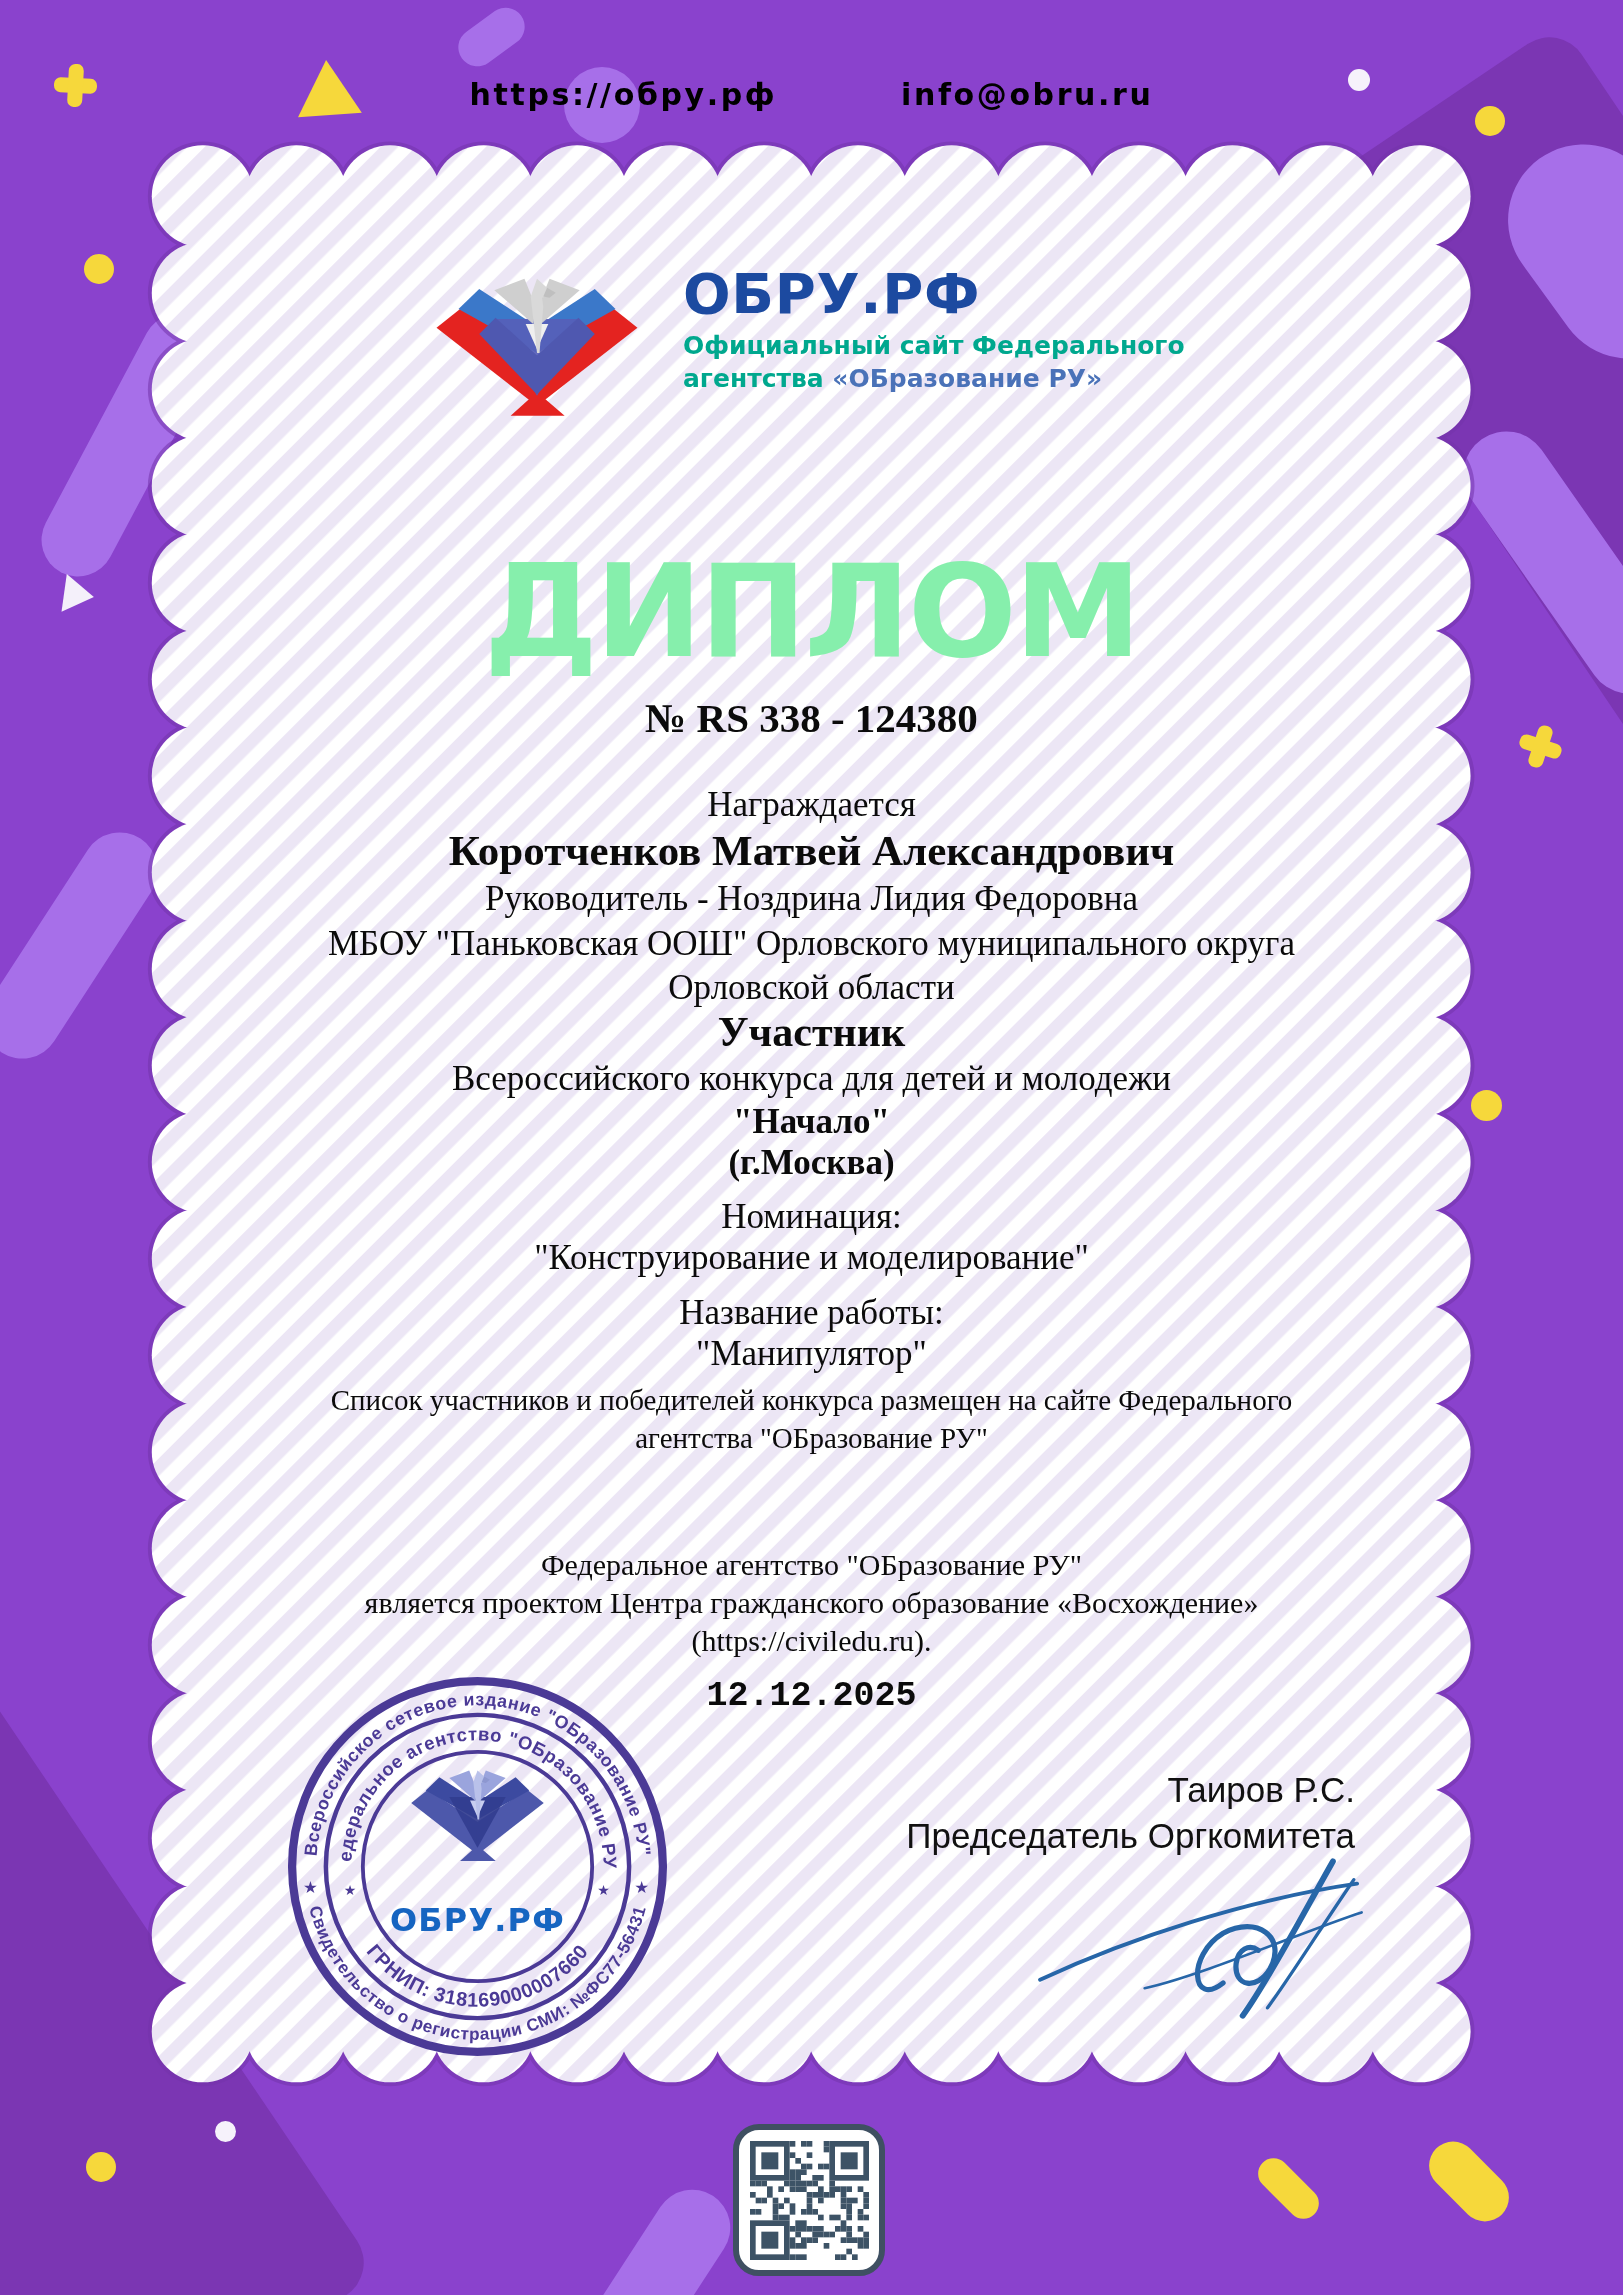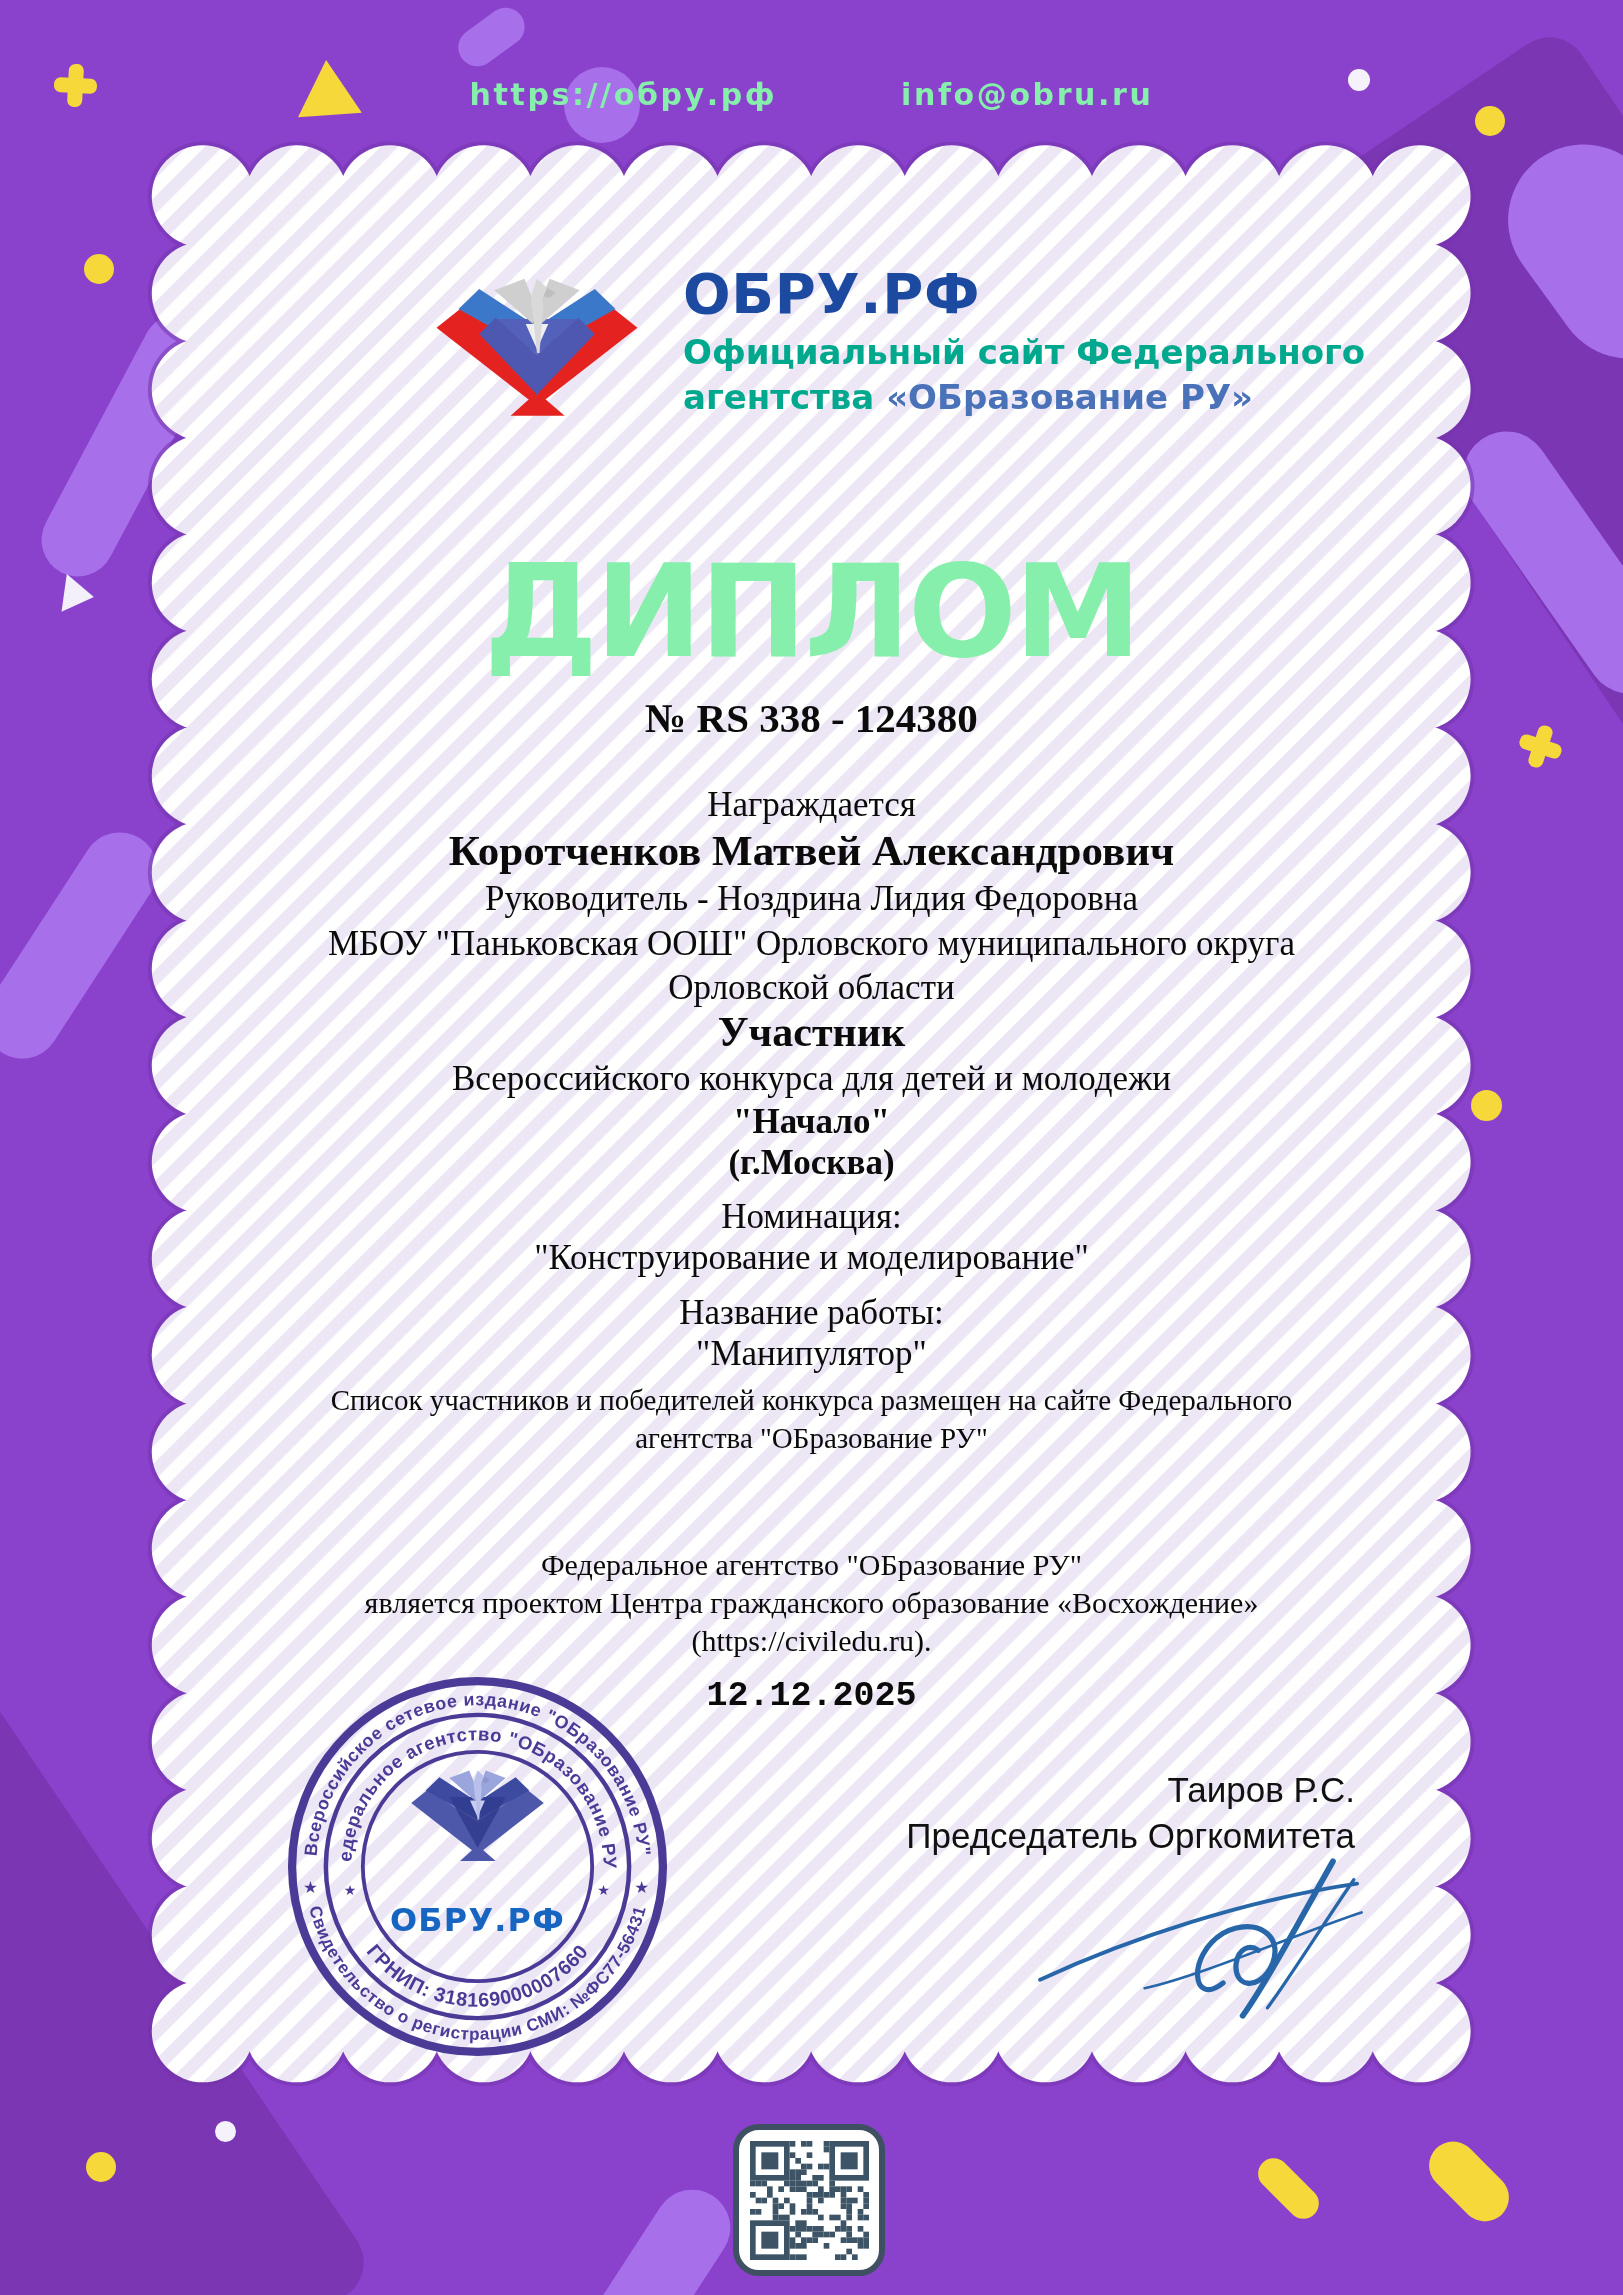--- a/index.html
+++ b/index.html
@@ -39,31 +39,31 @@
   #plus1{left:54px;top:64px;width:43px;height:43px;transform:rotate(3deg);}
   #plus2{left:1519px;top:725px;width:43px;height:43px;transform:rotate(18deg);}
   #tri1{position:absolute;left:296px;top:60px;width:0;height:0;
     border-left:32px solid transparent;border-right:32px solid transparent;
     border-bottom:55px solid #f6d83b;transform:rotate(-4deg);}
   #tri2{position:absolute;left:64px;top:576px;width:0;height:0;
     border-top:19.6px solid transparent;border-bottom:19.6px solid transparent;
     border-left:30px solid #f4f0fa;transform:rotate(8deg);}
   
   #hdr{position:absolute;left:0;top:77px;width:1623px;display:flex;justify-content:center;gap:124px;
-    font-family:"DejaVu Sans", sans-serif;font-weight:bold;color:#86efac;font-size:30px;letter-spacing:2.6px;}
+    font-family:"DejaVu Sans", sans-serif;font-weight:bold;color:#000000;font-size:30px;letter-spacing:2.6px;}
   
   #cert-svg{position:absolute;left:0;top:0;width:1623px;height:2295px;}
   .blk{position:absolute;left:203px;width:1217px;text-align:center;color:#0b0b0b;}
   .serif{font-family:"Liberation Serif", serif;}
   
   #logo-row{position:absolute;left:422px;top:260px;display:flex;align-items:flex-start;}
   #logo-eagle{width:230px;height:157px;flex:0 0 auto;}
   #logo-text{margin-left:31px;padding-top:5.2px;text-align:left;font-family:"DejaVu Sans", sans-serif;}
   #logo-title{font-size:56px;font-weight:bold;color:#1c4aa0;line-height:1.05;letter-spacing:0.7px;}
-  #logo-sub{margin-top:6.5px;font-size:34px;font-weight:bold;color:#00a88e;line-height:1.3;}
+  #logo-sub{margin-top:6.5px;font-size:25px;font-weight:bold;color:#00a88e;line-height:1.3;}
   #logo-sub .quote{color:#4a72b8;}
   
   #title{top:551px;font-family:"DejaVu Sans", sans-serif;font-weight:bold;color:#86efac;
     font-size:128px;line-height:0.95;letter-spacing:-2.6px;}
   #number{top:694px;font-size:41px;font-weight:bold;}
   .l54{font-size:35px;line-height:1.15;}
   #awarded{top:785px;}
   #recipient{top:826px;font-size:43px;font-weight:bold;}
   #supervisor{top:879px;}
   #school1{top:924px;}

